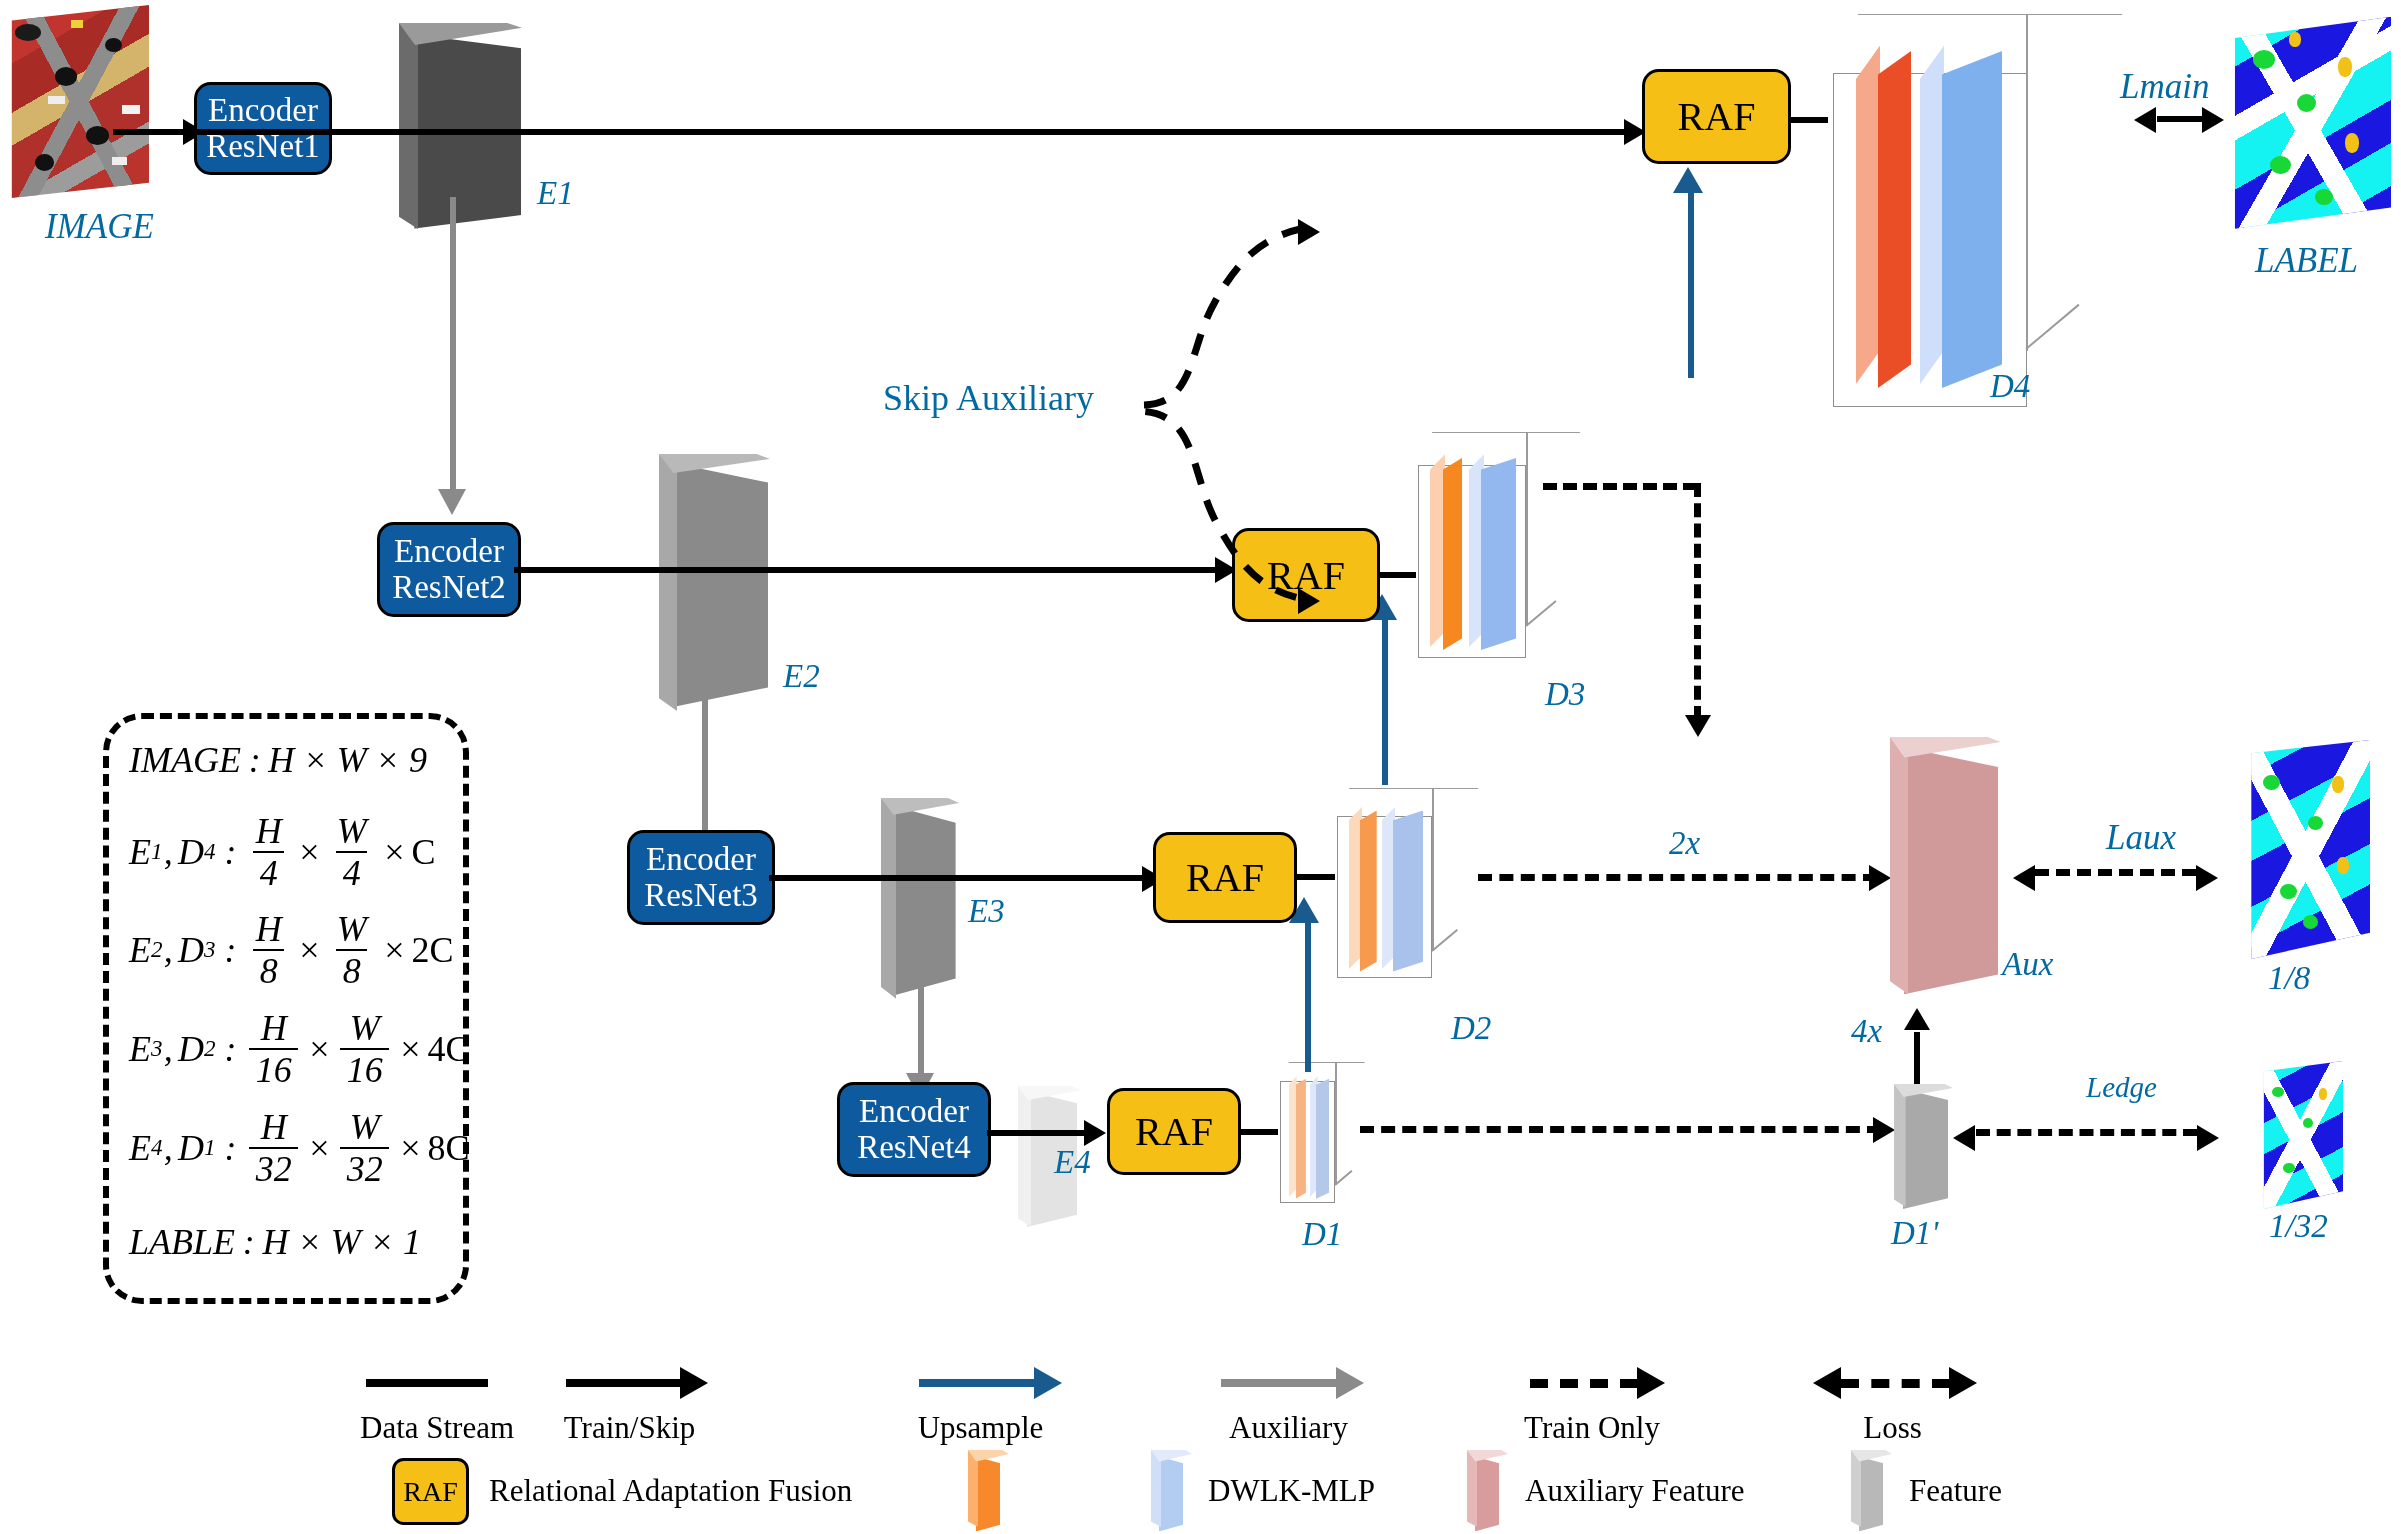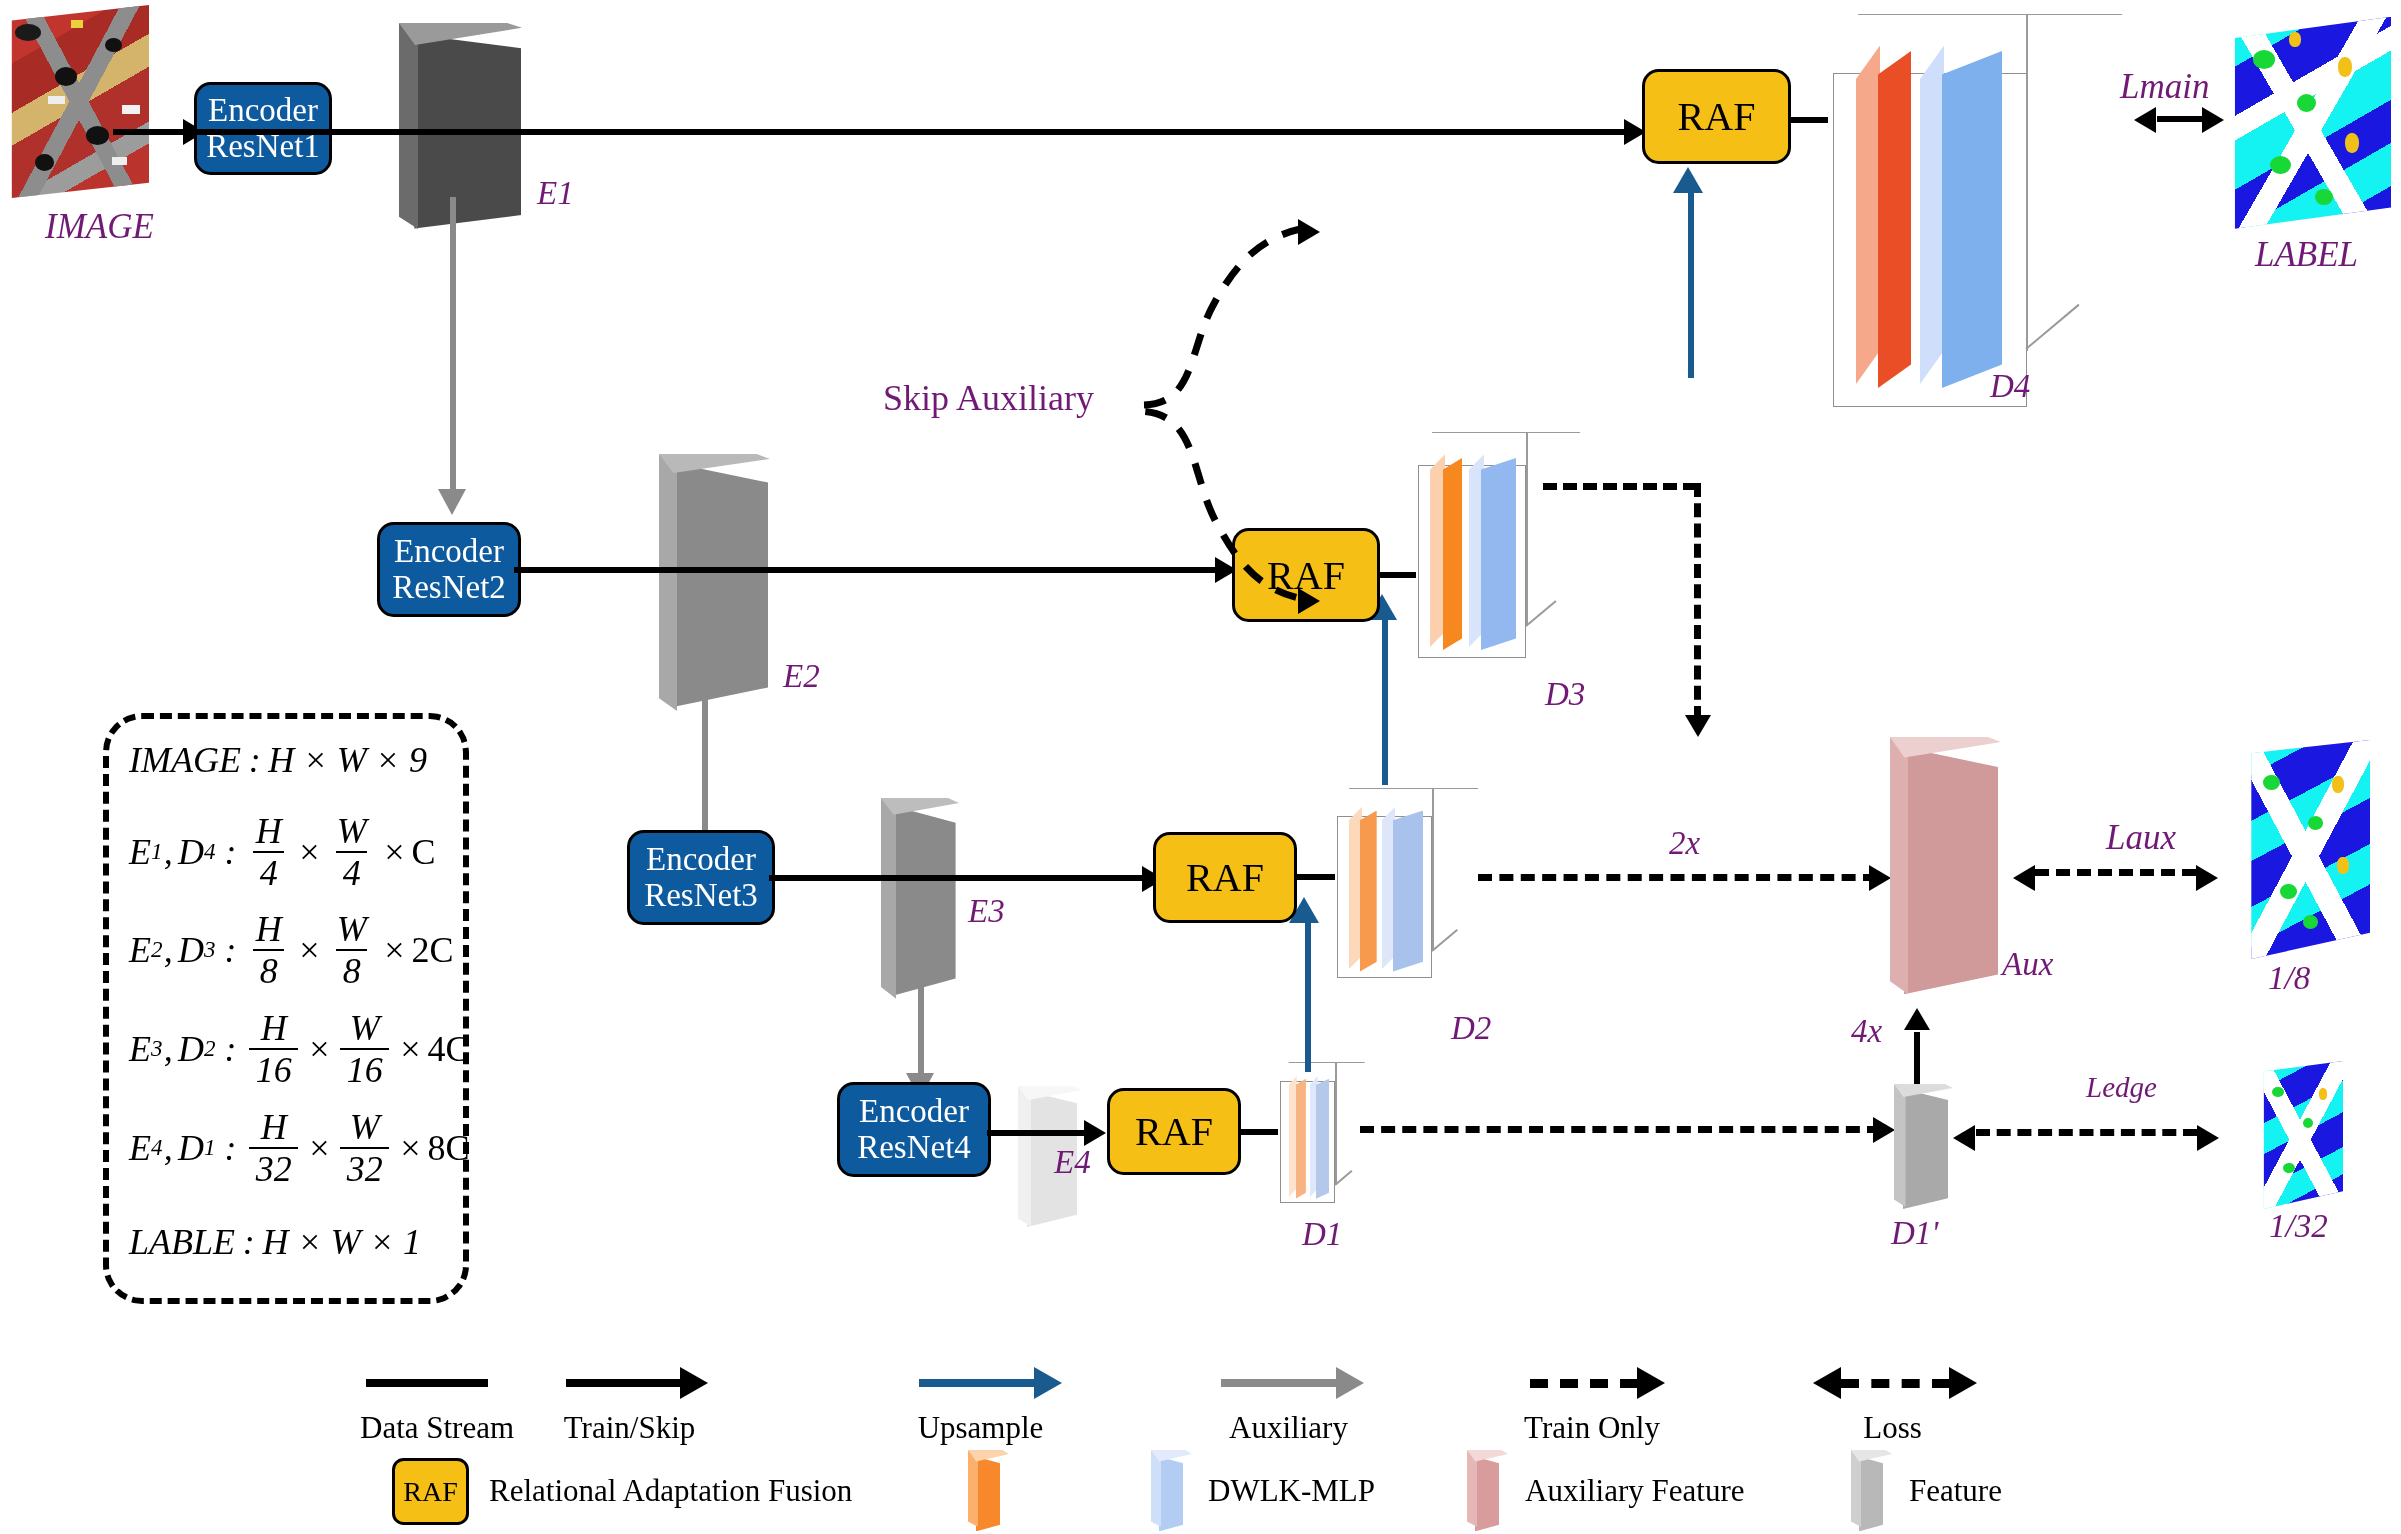--- a/index.html
+++ b/index.html
@@ -3,21 +3,21 @@
 <meta charset="utf-8">
 <style>
   html,body{margin:0;padding:0;background:#ffffff;}
   body{width:2401px;height:1534px;position:relative;overflow:hidden;
        font-family:"Liberation Serif", serif;color:#000;}
   .stage{position:absolute;left:0;top:0;width:2401px;height:1534px;}
   .abs{position:absolute;}
 
   
   .lbl{position:absolute;font-family:"Liberation Serif",serif;font-style:italic;
-       white-space:nowrap;color:#701a75;}
+       white-space:nowrap;color:#0369a1;}
   .lbl-n{font-style:normal;}
 
   
   .enc{position:absolute;background:#0e5a9e;border:3.2px solid #000;border-radius:16.7px;
        color:#fff;display:flex;flex-direction:column;align-items:center;justify-content:center;
        font-family:"Liberation Serif",serif;font-size:33px;line-height:1.08;
        text-align:center;box-sizing:border-box;}
   .enc span{display:block;}
 
   
@@ -293,21 +293,21 @@
         linear-gradient(-120deg, transparent 47%, #ffffff 47%, #ffffff 56%, transparent 56%),
         linear-gradient(150deg,#15f2f2 0 18%,#1a18e0 18% 34%,#ffffff 34% 42%,#15f2f2 42% 58%,#1a18e0 58% 72%,#15f2f2 72% 86%,#1a18e0 86% 100%);"></div>
     <div class="abs" style="left:28px;top:33px;width:22px;height:19px;background:#18d838;border-radius:50%;"></div>
     <div class="abs" style="left:72px;top:77px;width:19px;height:18px;background:#18d838;border-radius:50%;"></div>
     <div class="abs" style="left:113px;top:40px;width:14px;height:20.6px;background:#f2c117;border-radius:45%;"></div>
     <div class="abs" style="left:45px;top:139px;width:20.6px;height:18px;background:#18d838;border-radius:50%;"></div>
     <div class="abs" style="left:120px;top:116px;width:14px;height:20.6px;background:#f2c117;border-radius:45%;"></div>
     <div class="abs" style="left:90px;top:172px;width:18px;height:16.7px;background:#18d838;border-radius:50%;"></div>
     <div class="abs" style="left:64px;top:15.4px;width:11.6px;height:15.4px;background:#f2c117;border-radius:45%;"></div>
   </div>
-  <div class="lbl" style="left:2255px;top:235px;font-size:35px;">LABEL</div>
+  <div class="lbl" style="left:2255px;top:241px;font-size:35px;">LABEL</div>
 
   <div class="lbl-n lbl" style="left:883px;top:377px;font-size:36px;font-style:normal;">Skip Auxiliary</div>
   <svg class="abs" width="270" height="270" style="left:1144px;top:90px;overflow:visible;" viewBox="0 0 420 420">
     <path d="M 0,490 C 80,488 70,400 110,330 C 145,268 180,230 248,215" stroke="#000" stroke-width="11" fill="none" stroke-dasharray="34 26"></path>
     <path d="M 2,500 C 82,508 74,600 112,672 C 148,740 182,778 248,792" stroke="#000" stroke-width="11" fill="none" stroke-dasharray="34 26"></path>
   </svg>
   <div class="arrow-r" style="left:1298px;top:219px;"></div>
   <div class="arrow-r" style="left:1298px;top:588px;"></div>
 
   <div class="slab" style="left:1890px;top:737px;width:109px;height:264px;">

